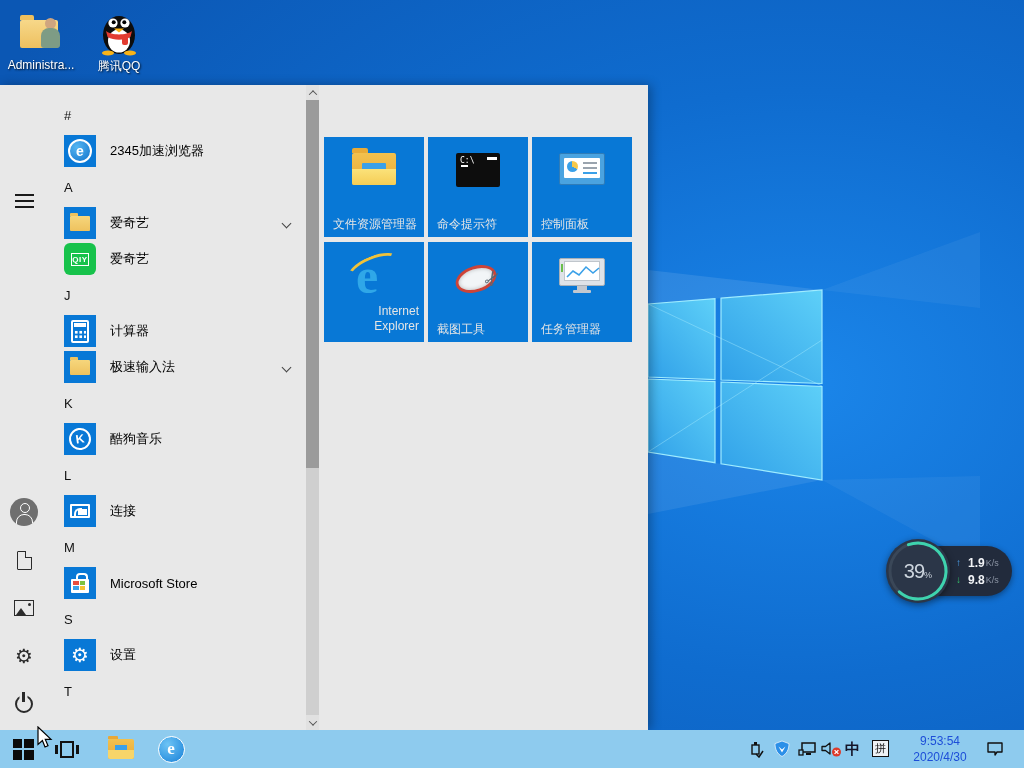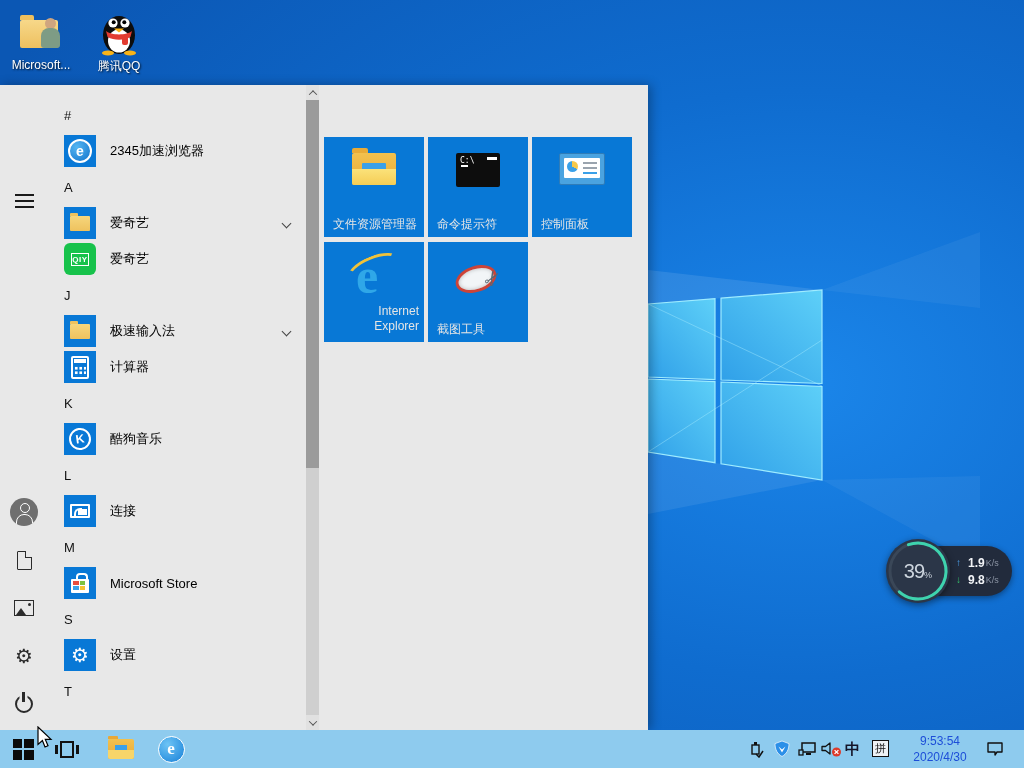--- a/index.html
+++ b/index.html
@@ -182,21 +182,21 @@
 </svg>
 
 <div class="desk-icon" style="left:6px; top:8px;">
   <div class="ic">
     <div class="admin-folder"></div>
     <div class="admin-person">
       <div class="head"></div>
       <div class="body"></div>
     </div>
   </div>
-  <div class="lbl">Microsoft...</div>
+  <div class="lbl">Administra...</div>
 </div>
 <div class="desk-icon" style="left:84px; top:8px;">
   <div class="ic">
     <svg width="48" height="48" viewBox="0 0 48 48">
       <ellipse cx="24" cy="27" rx="16" ry="19" fill="#0d0d0d"></ellipse>
       <ellipse cx="24" cy="33" rx="11" ry="11.5" fill="#ffffff"></ellipse>
       <circle cx="18" cy="15" r="4.6" fill="#ffffff"></circle>
         <circle cx="30" cy="15" r="4.6" fill="#ffffff"></circle>
       <circle cx="18.7" cy="14.3" r="2" fill="#000"></circle>
         <circle cx="29.3" cy="14.3" r="2" fill="#000"></circle>
@@ -270,31 +270,31 @@
         </span>
       <span class="lbl">爱奇艺</span>
     </div>
 
     <div class="row header">
         <span>J</span>
       </div>
 
     <div class="row app">
       <span class="tile32">
+          <span class="icn-calc"></span>
+        </span>
+      <span class="lbl">计算器</span>
+    </div>
+
+    <div class="row app">
+      <span class="tile32">
           <span class="icn-folder-y"></span>
         </span>
       <span class="lbl">极速输入法</span>
       <span class="chev"></span>
-    </div>
-
-    <div class="row app">
-      <span class="tile32">
-          <span class="icn-calc"></span>
-        </span>
-      <span class="lbl">计算器</span>
     </div>
 
     <div class="row header">
         <span>K</span>
       </div>
 
     <div class="row app">
       <span class="tile32">
           <span class="icn-kugou">K</span>
         </span>
@@ -386,20 +386,32 @@
         <span class="orbit"></span>
     </span>
     <span class="t-lbl" style="bottom:8px;text-align:right;">Internet Explorer</span>
   </div>
   <div class="tile" style="left:428px; top:157px;">
     <span class="t-ic ti-snip">
       <span class="ring"></span>
         <span class="sc">✂</span>
     </span>
     <span class="t-lbl">截图工具</span>
+  </div>
+  <div class="tile" style="left:532px; top:157px;">
+    <span class="t-ic ti-task">
+      <span class="mon"></span>
+      <span class="scr"><svg width="36" height="20">
+            <polyline points="2,15 8,9 14,13 21,5 28,11 34,6" fill="none" stroke="#3aa0e8" stroke-width="1.6"></polyline>
+          </svg></span>
+      <span class="led"></span>
+        <span class="stand"></span>
+        <span class="base"></span>
+    </span>
+    <span class="t-lbl">任务管理器</span>
   </div>
 </div>
 
 <div class="net-widget">
   <div class="nw-pill">
     <div class="nw-row">
       <span class="arr up">↑</span>
       <span class="val">1.9</span>
       <span class="unit">K/s</span>
     </div>

